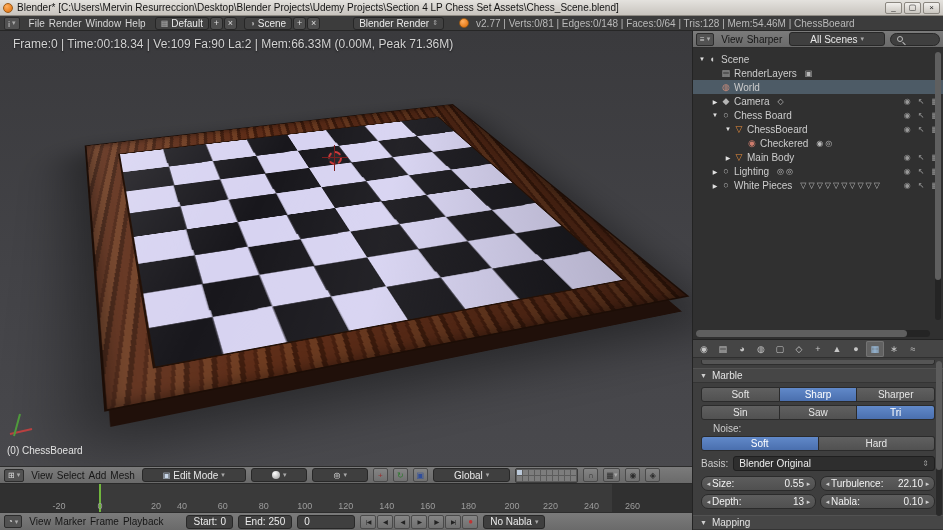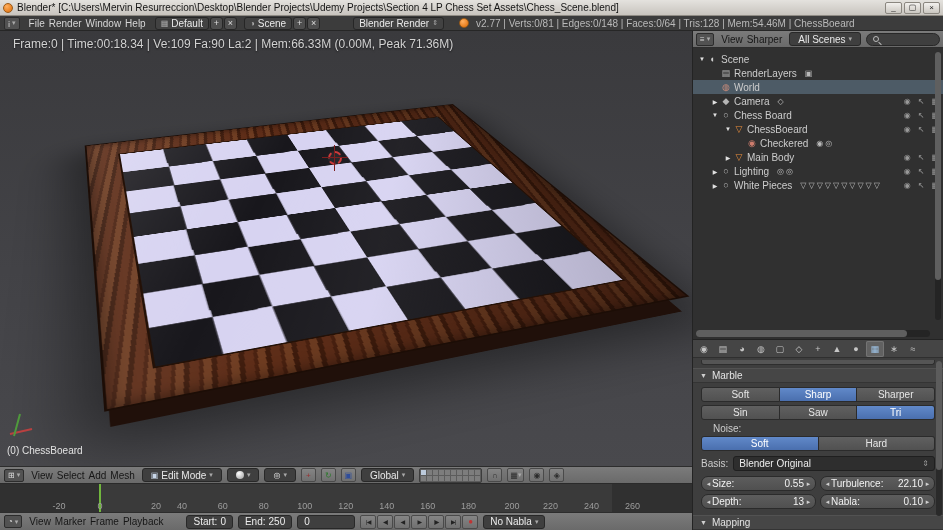--- a/index.html
+++ b/index.html
@@ -55,21 +55,21 @@
   .vp-stats{position:absolute;left:13px;top:6px;color:#d2d2d2;font-size:12px;text-shadow:0 1px 2px rgba(0,0,0,.6)}
   .vp-object{position:absolute;left:7px;bottom:10px;color:#e2e2e2;font-size:10px}
   .mini-axis{position:absolute;left:4px;bottom:26px}
 
   
   .gheader{background:linear-gradient(#7b7b7b,#6a6a6a);border-top:1px solid #2d2d2d;
     display:flex;align-items:center;gap:5px;padding:0 4px;color:#161616;font-size:10px;white-space:nowrap}
   .v3dheader{position:absolute;left:0;top:466px;width:692px;height:17px}
   .tlheader{position:absolute;left:0;top:512px;width:692px;height:18px}
   .hwidget{display:inline-flex;align-items:center;gap:3px;background:#3f3f3f;border:1px solid #282828;
-    border-radius:3px;height:14px;padding:0 8px;color:#e8e8e8;font-size:10px}
+    border-radius:3px;height:14px;padding:0 20px;color:#e8e8e8;font-size:10px}
   .icobtn{display:inline-flex;align-items:center;justify-content:center;min-width:15px;height:14px;
     background:linear-gradient(#848484,#707070);border:1px solid #4a4a4a;border-radius:2px;
     font-size:8px;color:#2c2c2c;padding:0 2px}
   .sphere{width:8px;height:8px;border-radius:50%;background:radial-gradient(circle at 35% 30%,#ffffff,#9a9a9a)}
   .layers{display:grid;grid-template-columns:repeat(10,5px);grid-auto-rows:5px;gap:1px;padding:1px;
     background:#5c5c5c;border:1px solid #3c3c3c;border-radius:2px}
   .layers .cell{background:#7d7d7d}
   .layers .cell.on{background:#bccadb}
 
   

